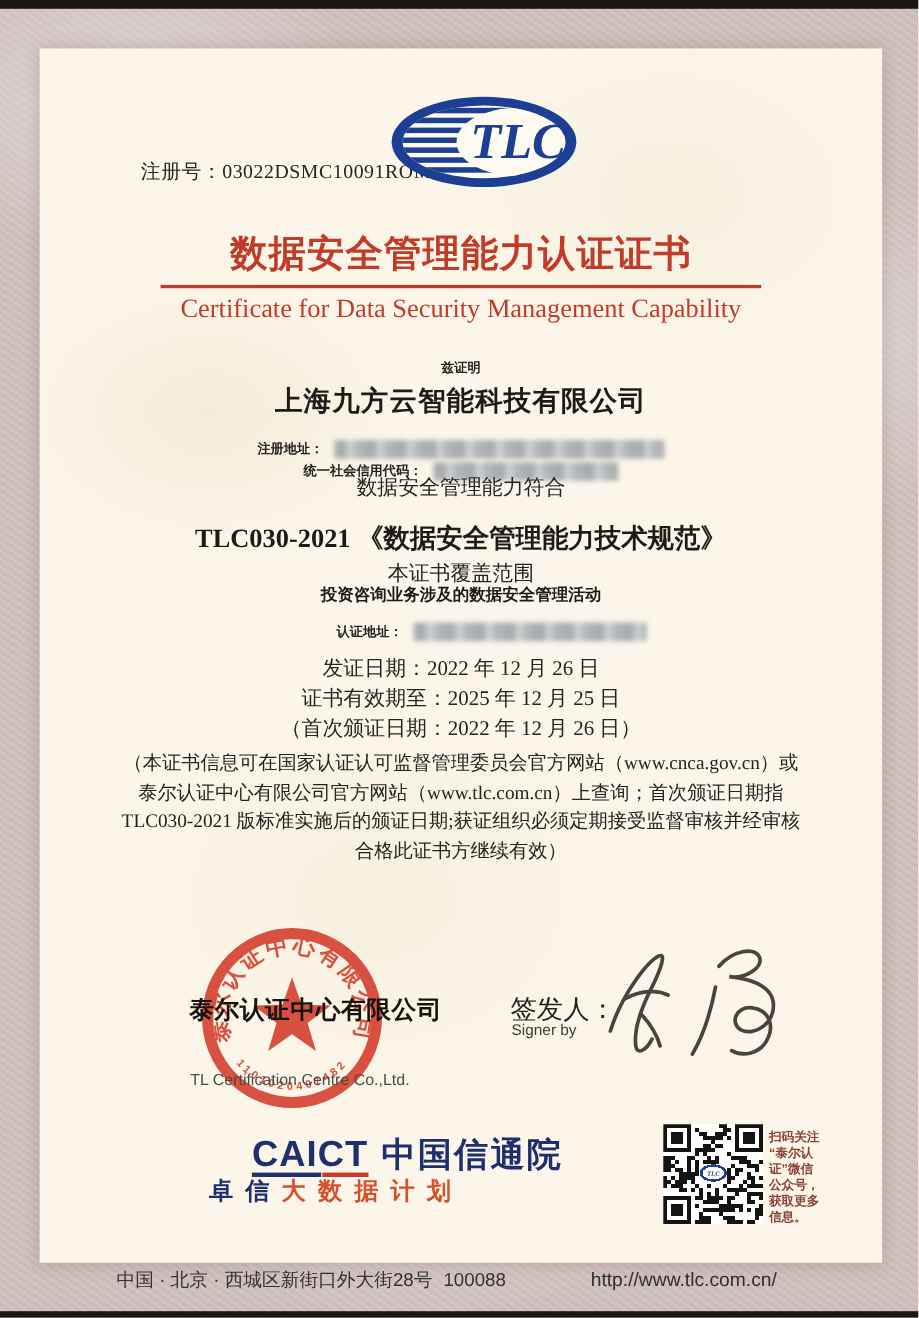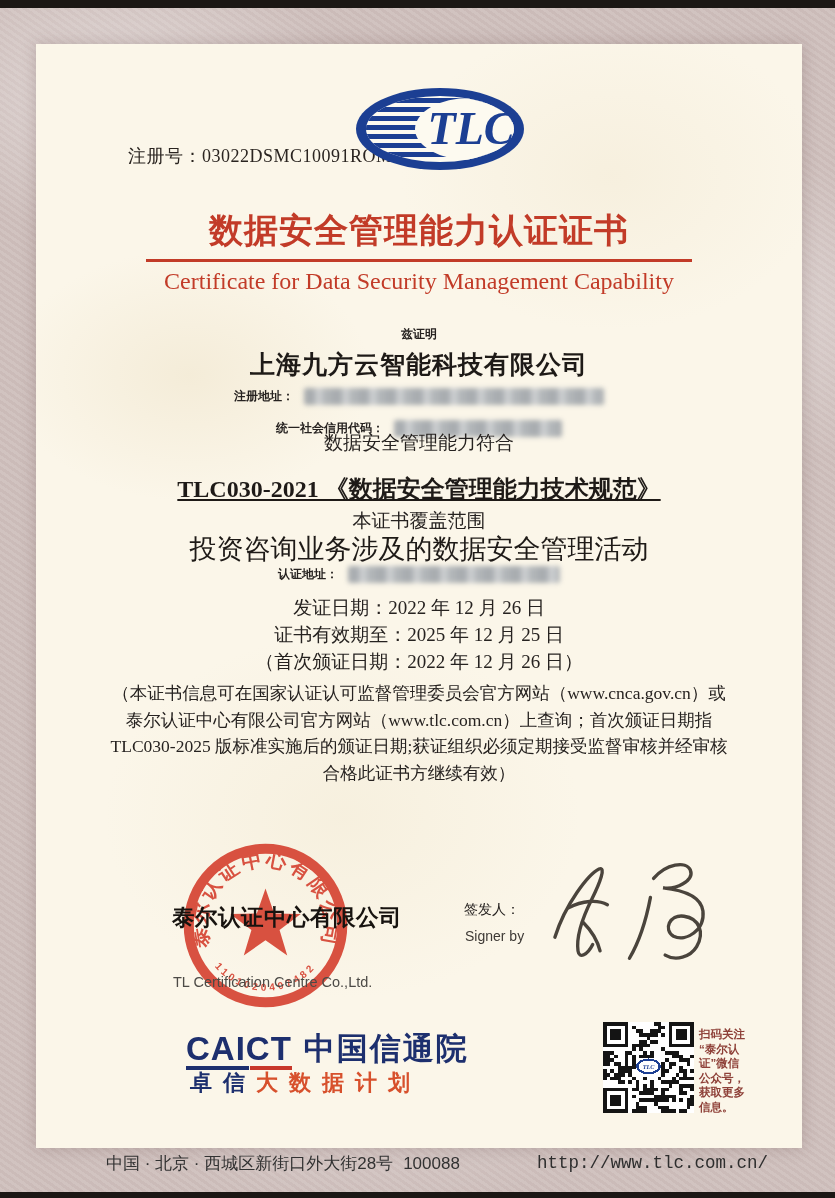--- a/index.html
+++ b/index.html
@@ -26,30 +26,30 @@
   .abs{position:absolute;}
   .ctr{left:0;width:766px;text-align:center;}
   .reg-line{font-size:18px;color:#2a2420;letter-spacing:.5px;white-space:nowrap;}
   .title{font-size:34px;font-weight:bold;color:#c23b28;letter-spacing:1px;}
   .rule{height:2.5px;background:#c23b28;}
   .subtitle{font-size:24px;color:#c23b28;}
   .t18{font-size:12px;color:#262220;font-weight:bold;}
   .t19{font-size:19px;color:#262220;}
   .company{font-size:25px;font-weight:bold;color:#1e1a17;letter-spacing:1px;}
   .stmt-b{font-size:24px;font-weight:bold;color:#1e1a17;}
-  .scope-b{font-size:27px;font-weight:normal;color:#1e1a17;}
+  .scope-b{font-size:15px;font-weight:bold;color:#1e1a17;}
   .row{display:flex;justify-content:center;align-items:center;gap:10px;left:0;width:766px;}
   .blur{height:17px;border-radius:2px;filter:blur(2.6px);opacity:.75;
     background:repeating-linear-gradient(90deg,#8e959e 0 11px,#b9bec5 11px 19px,#9aa1a9 19px 27px);}
   .notes{font-size:17.5px;line-height:26.5px;color:#262220;}
   .issuer-cn{font-size:22.5px;font-weight:bold;color:#17130f;letter-spacing:.5px;white-space:nowrap;}
   .issuer-en{font-size:14.5px;color:#4c4a46;font-family:"Liberation Sans",sans-serif;white-space:nowrap;}
-  .signer-cn{font-size:14px;color:#262220;}
+  .signer-cn{font-size:24px;color:#262220;}
   .signer-en{font-size:14px;color:#3d3935;font-family:"Liberation Sans",sans-serif;}
-  .caict-row{display:flex;align-items:center;font-family:"Liberation Sans",sans-serif;}
+  .caict-row{display:flex;align-items:flex-end;font-family:"Liberation Sans",sans-serif;margin-left:43px;}
   .caict-acro{position:relative;font-size:33px;font-weight:bold;color:#1d2f6e;letter-spacing:1px;line-height:1;}
   .caict-u1{position:absolute;left:0;bottom:-5px;width:60%;height:4px;background:#1d2f6e;}
   .caict-u2{position:absolute;right:0;bottom:-5px;width:40%;height:4px;background:#c8372a;}
   .caict-cn{font-size:31px;font-weight:bold;color:#1d2f6e;margin-left:12px;letter-spacing:2px;line-height:1;}
   .program{font-size:22px;font-weight:bold;letter-spacing:11px;font-family:"Liberation Sans",sans-serif;white-space:nowrap;}
   .prog-navy{color:#1d2f6e;}
   .prog-red{color:#d7502c;}
   .qr-note{width:78px;font-size:11.5px;line-height:14.5px;font-weight:bold;color:#8e4038;
     font-family:"Liberation Sans",sans-serif;}
   .footer-left{font-size:17px;color:#323232;font-family:"Liberation Sans",sans-serif;white-space:nowrap;}
@@ -93,47 +93,47 @@
       </svg>
     </div>
 
     <div class="abs ctr title" style="top:164px;">数据安全管理能力认证证书</div>
     <div class="abs rule" style="left:110px;top:215px;width:546px;"></div>
     <div class="abs ctr subtitle" style="top:224px;">Certificate for Data Security Management Capability</div>
 
     <div class="abs ctr t18" style="top:282px;">兹证明</div>
     <div class="abs ctr company" style="top:304px;">上海九方云智能科技有限公司</div>
 
-    <div class="abs row" style="top:344px;">
+    <div class="abs row" style="top:356px;">
       <span class="t18">注册地址：</span>
       <span class="blur" style="width:300px;"></span>
     </div>
     <div class="abs row" style="top:376px;">
       <span class="t18">统一社会信用代码：</span>
       <span class="blur" style="width:168px;"></span>
     </div>
 
     <div class="abs ctr t19" style="top:386px;">数据安全管理能力符合</div>
-    <div class="abs ctr stmt-b" style="top:429px;text-decoration:underline;">TLC030-2021 《数据安全管理能力技术规范》</div>
+    <div class="abs ctr stmt-b" style="top:429px;">TLC030-2021 《数据安全管理能力技术规范》</div>
     <div class="abs ctr t19" style="top:464px;">本证书覆盖范围</div>
     <div class="abs ctr scope-b" style="top:487px;">投资咨询业务涉及的数据安全管理活动</div>
 
-    <div class="abs row" style="top:522px;">
+    <div class="abs row" style="top:522px;padding-left:28px;">
       <span class="t18">认证地址：</span>
       <span class="blur" style="width:212px;"></span>
     </div>
 
     <div class="abs ctr t19" style="top:551px;">发证日期：2022 年 12 月 26 日</div>
     <div class="abs ctr t19" style="top:578px;">证书有效期至：2025 年 12 月 25 日</div>
     <div class="abs ctr t19" style="top:605px;">（首次颁证日期：2022 年 12 月 26 日）</div>
 
     <div class="abs ctr notes" style="top:636px;">
       <div>（本证书信息可在国家认证认可监督管理委员会官方网站（www.cnca.gov.cn）或</div>
       <div>泰尔认证中心有限公司官方网站（www.tlc.com.cn）上查询；首次颁证日期指</div>
-      <div>TLC030-2025 版标准实施后的颁证日期;获证组织必须定期接受监督审核并经审核</div>
+      <div>TLC030-2021 版标准实施后的颁证日期;获证组织必须定期接受监督审核并经审核</div>
       <div>合格此证书方继续有效）</div>
     </div>
 
     <div class="abs" style="left:142px;top:794px;width:175px;height:175px;opacity:.9;">
       <svg width="175" height="175" viewBox="0 0 260 260">
         <circle cx="130" cy="130" r="114" fill="none" stroke="#d5402f" stroke-width="15"></circle>
         <polygon fill="#d5402f" points="130,75 142.9,112.2 182.3,113 150.9,136.8 162.3,174.5 130,152 97.7,174.5 109.1,136.8 77.7,113 117.1,112.2"></polygon>
         <defs>
           <path id="seal-arc-top" d="M 47.3 160.1 A 88 88 0 1 1 212.7 160.1" fill="none"></path>
           <path id="seal-arc-bot" d="M 55.7 192.4 A 97 97 0 0 0 204.3 192.4" fill="none"></path>
@@ -385,14 +385,14 @@
       <div>证”微信</div>
       <div>公众号，</div>
       <div>获取更多</div>
       <div>信息。</div>
     </div>
   </div>
 
   <div class="abs footer-left" style="left:106px;top:1152px;">
     <span>中国 · 北京 · 西城区新街口外大街28号</span><span class="pc">100088</span>
   </div>
-  <div class="abs footer-url" style="left:537px;top:1153px;font-family:Liberation Mono, monospace;">http://www.tlc.com.cn/</div>
+  <div class="abs footer-url" style="left:537px;top:1153px;">http://www.tlc.com.cn/</div>
 </div>
 
 </body></html>

